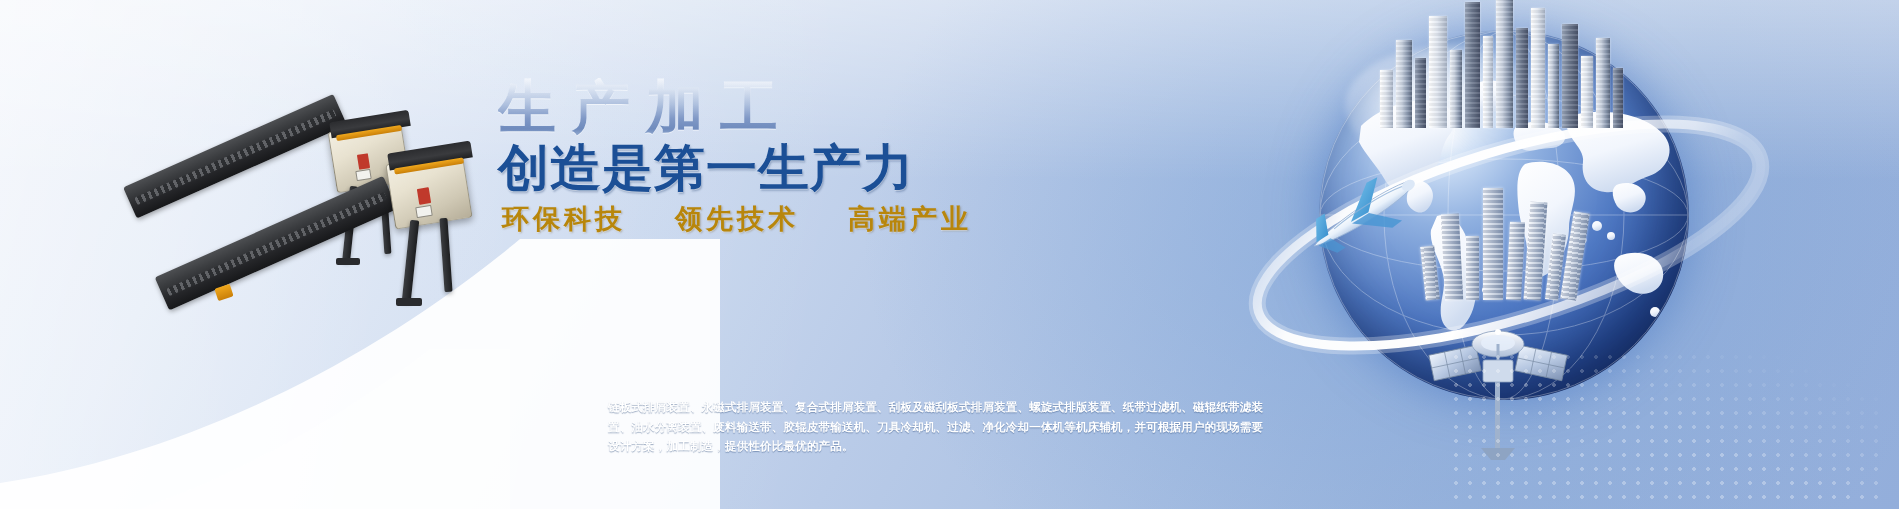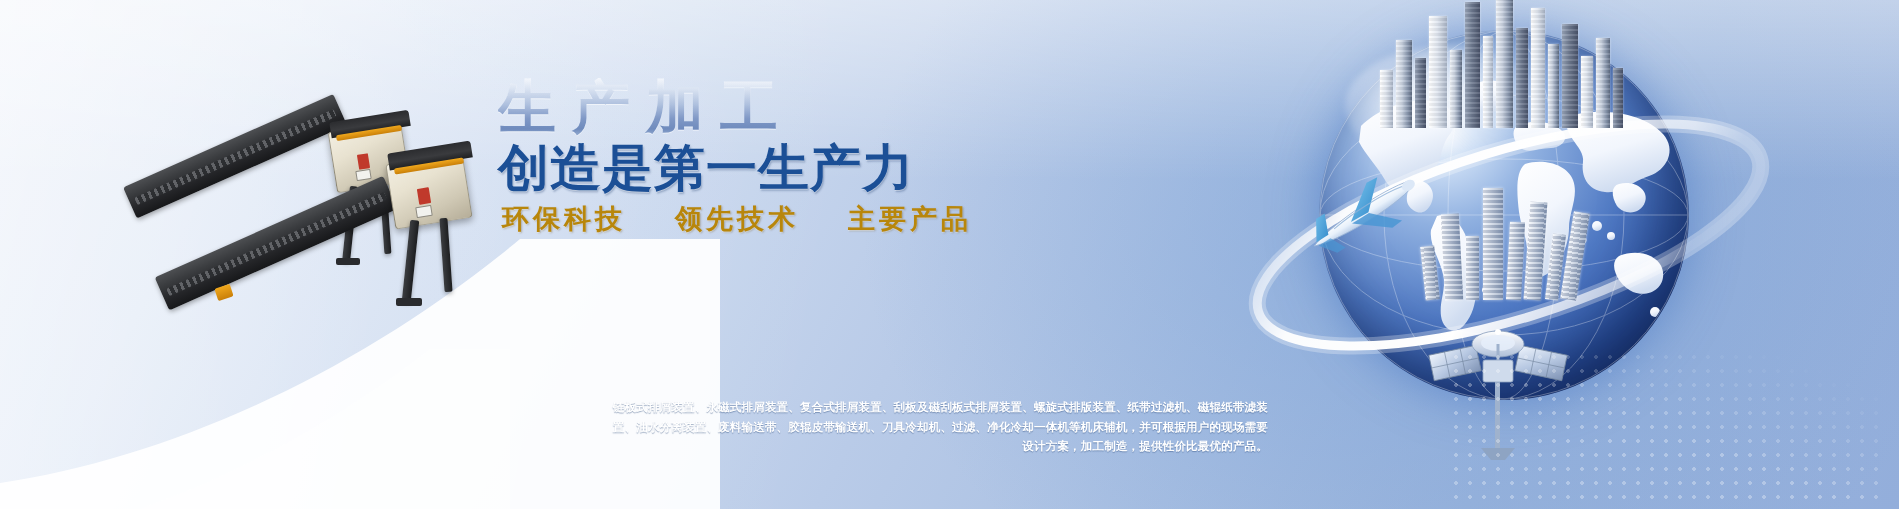--- a/index.html
+++ b/index.html
@@ -92,21 +92,21 @@
   .line3 .gap { display:inline-block; width:26px; }
 
   
   #products {
     position:absolute; left:608px; top:398px; width:660px;
     color:#ffffff; font-size:11.5px; line-height:19.5px;
     letter-spacing:0.2px; font-weight:600;
     text-shadow:0 1px 1px rgba(40,70,120,.45);
   }
   #products .ptitle { display:block; margin-bottom:1px; }
-  #products .pbody { display:block;text-align:right; }
+  #products .pbody { display:block; }
 
   
   #globe-wrap { position:absolute; right:20px; top:-10px; width:760px; height:520px; }
   .globe {
     position:absolute; left:200px; top:40px; width:370px; height:370px; border-radius:50%;
     background:
       radial-gradient(circle at 33% 27%, #ffffff 0%, #cfe0f6 9%, #8fb0e0 26%, #4f79c4 52%, #2c53a3 74%, #16306e 92%, #0d1f4d 100%);
     box-shadow: 0 0 48px rgba(60,110,190,.55), inset -18px -24px 60px rgba(5,18,55,.55);
   }
   .globe-gloss {
@@ -202,21 +202,21 @@
   </div>
 
   <div id="headline">
     <div class="line1">生产加工</div>
     <div class="line2">创造是第一生产力</div>
     <div class="line3">
       <span>环保科技</span>
       <span class="gap"></span>
       <span>领先技术</span>
       <span class="gap"></span>
-      <span>主要产品</span>
+      <span>高端产业</span>
     </div>
   </div>
 
   <div id="products">
     <span class="pbody">链板式排屑装置、永磁式排屑装置、复合式排屑装置、刮板及磁刮板式排屑装置、螺旋式排版装置、纸带过滤机、磁辊纸带滤装置、油水分离装置、废料输送带、胶辊皮带输送机、刀具冷却机、过滤、净化冷却一体机等机床辅机，并可根据用户的现场需要设计方案，加工制造，提供性价比最优的产品。</span>
   </div>
 
   <div id="globe-wrap">
 
     <div class="globe">

